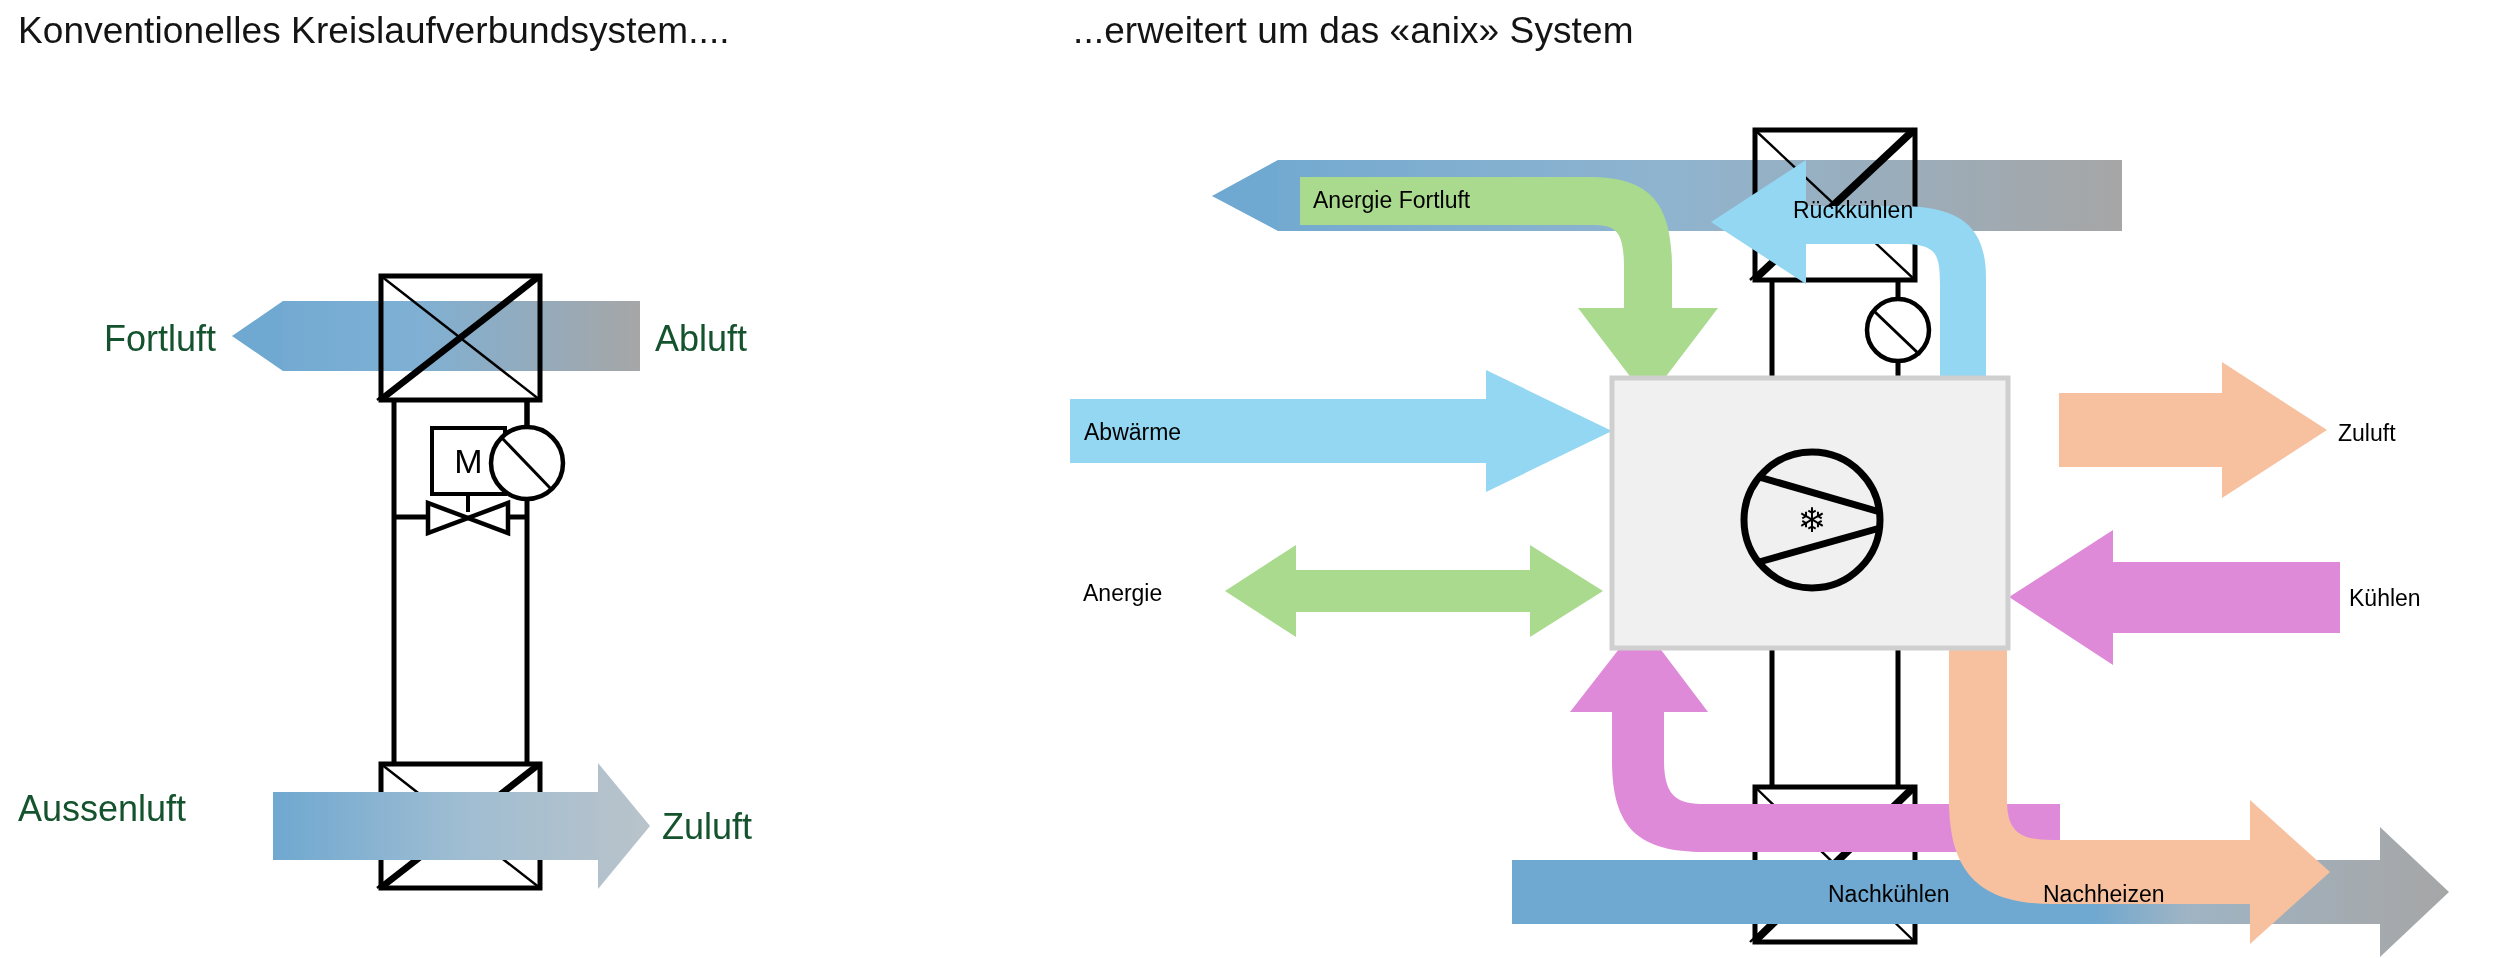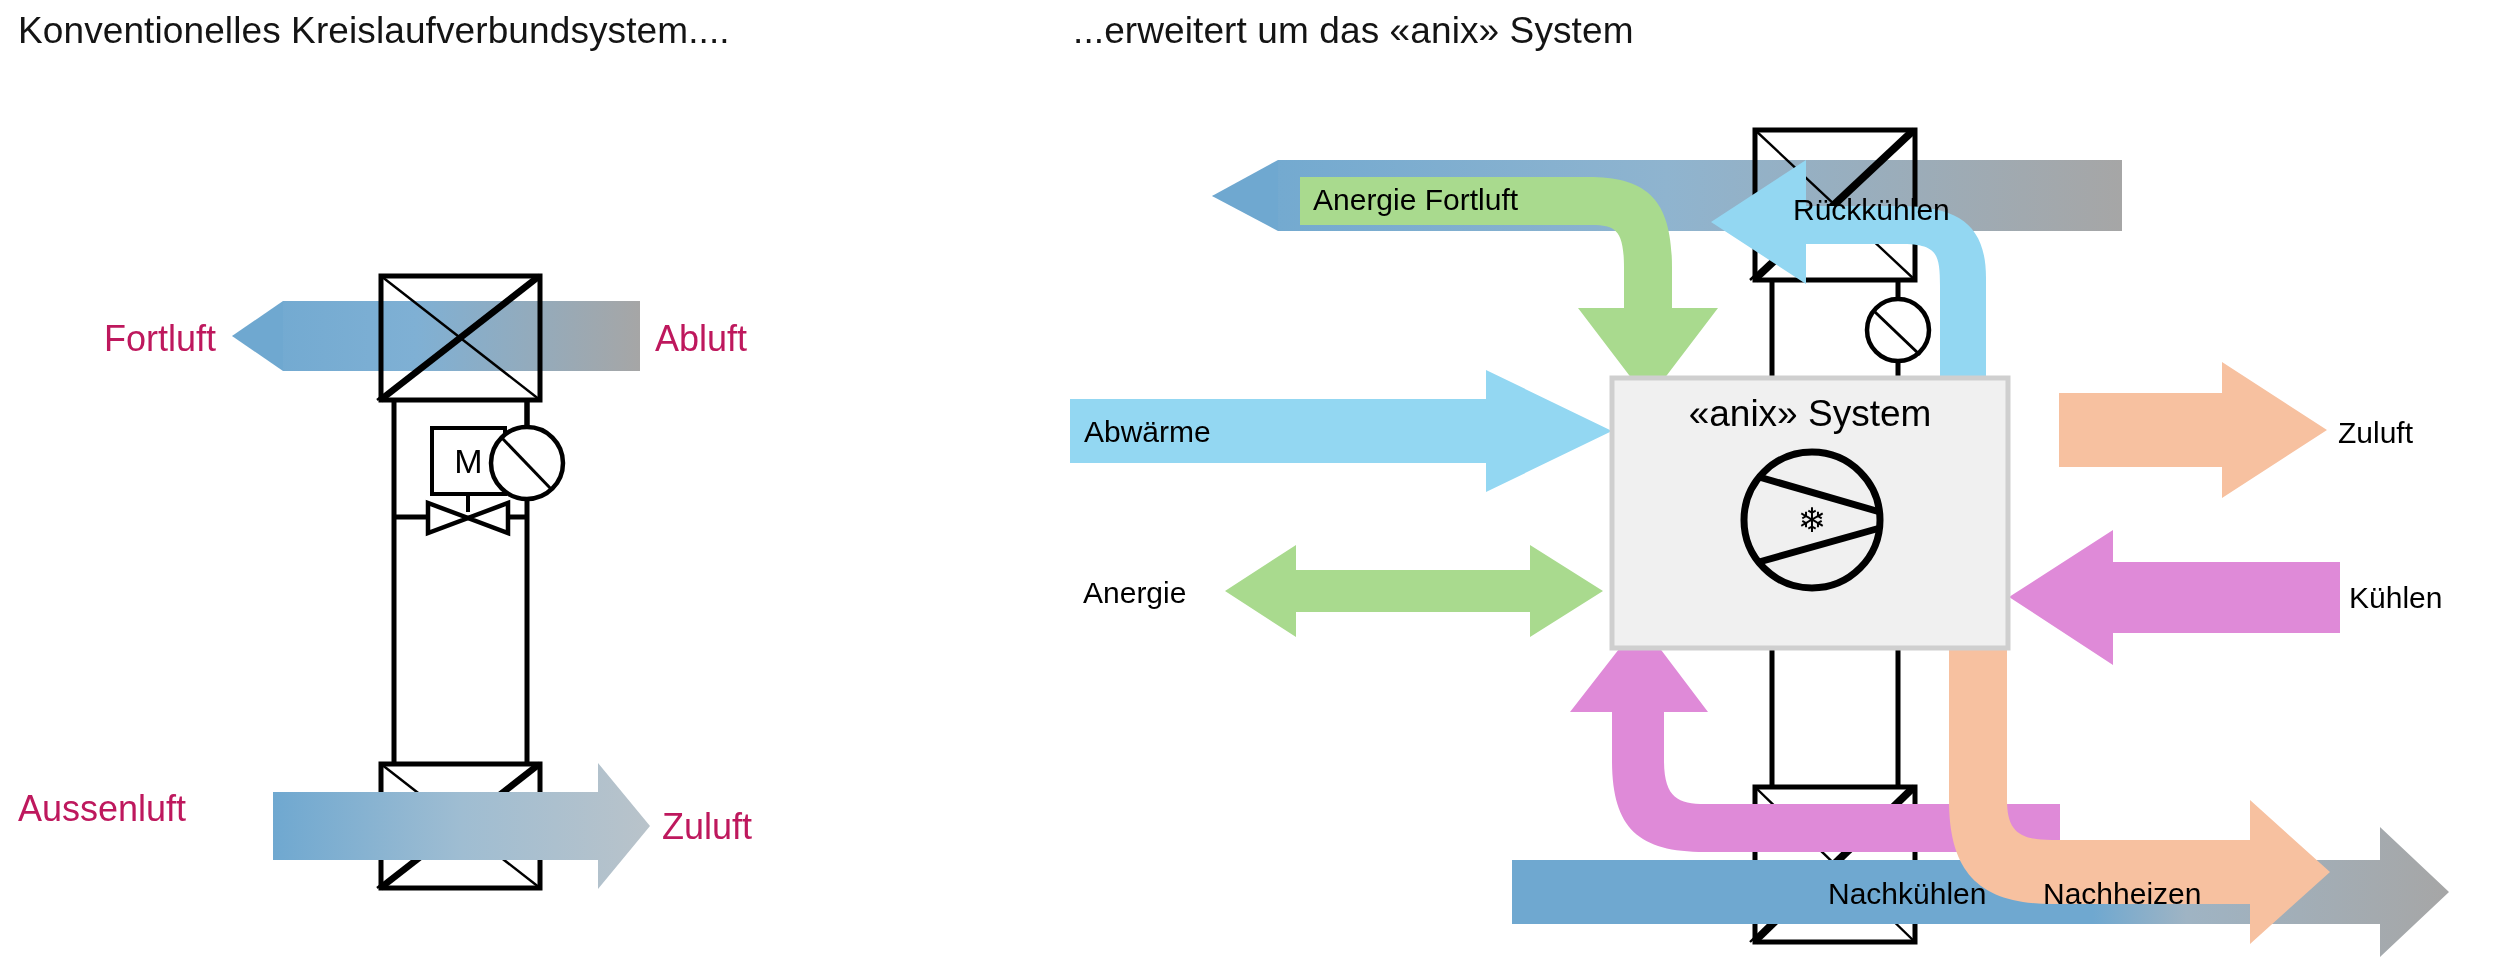--- a/index.html
+++ b/index.html
@@ -2,22 +2,22 @@
 <html><head>
 <meta charset="utf-8">
 <style>
   html,body{margin:0;padding:0;background:#ffffff;}
   body{width:2519px;height:958px;font-family:"Liberation Sans",sans-serif;color:#000;overflow:hidden;}
   #stage{position:relative;width:2519px;height:958px;}
   .title{position:absolute;font-size:37px;font-weight:400;letter-spacing:.1px;white-space:nowrap;color:#141414;}
   #title-left{left:18px;top:10px;}
   #title-right{left:1073px;top:10px;}
   svg{position:absolute;left:0;top:0;width:2519px;height:958px;overflow:visible;}
-  .lbl{position:absolute;font-size:36px;white-space:nowrap;color:#be185d;}
-  .tag{position:absolute;font-size:30px;white-space:nowrap;color:#000;display:flex;align-items:center;justify-content:center;}
+  .lbl{position:absolute;font-size:36px;white-space:nowrap;color:#14532d;}
+  .tag{position:absolute;font-size:23px;white-space:nowrap;color:#000;display:flex;align-items:center;justify-content:center;}
 </style>
 </head>
 <body>
 
 <div id="stage">
 
   <div class="title" id="title-right">...erweitert um das «anix» System</div>
   <div class="title" id="title-left">Konventionelles Kreislaufverbundsystem....</div>
 
   <svg viewBox="0 0 2519 958">
@@ -180,16 +180,15 @@
 
   <div class="tag" style="left:1313px;top:180px;height:40px;">Anergie Fortluft</div>
   <div class="tag" style="left:1793px;top:190px;height:40px;">Rückkühlen</div>
   <div class="tag" style="left:1084px;top:412px;height:40px;">Abwärme</div>
   <div class="tag" style="left:1083px;top:573px;height:40px;">Anergie</div>
   <div class="tag" style="left:2338px;top:413px;height:40px;">Zuluft</div>
   <div class="tag" style="left:2349px;top:578px;height:40px;">Kühlen</div>
   <div class="tag" style="left:1828px;top:874px;height:40px;">Nachkühlen</div>
   <div class="tag" style="left:2043px;top:874px;height:40px;">Nachheizen</div>
 
-  <div class="tag" style="left:1612px;top:390px;width:396px;height:48px;font-size:37px;">«anix» System</div>
   <div class="tag" style="left:1782px;top:500px;width:60px;height:40px;font-size:34px;">❄</div>
 
 </div>
 
 </body></html>

